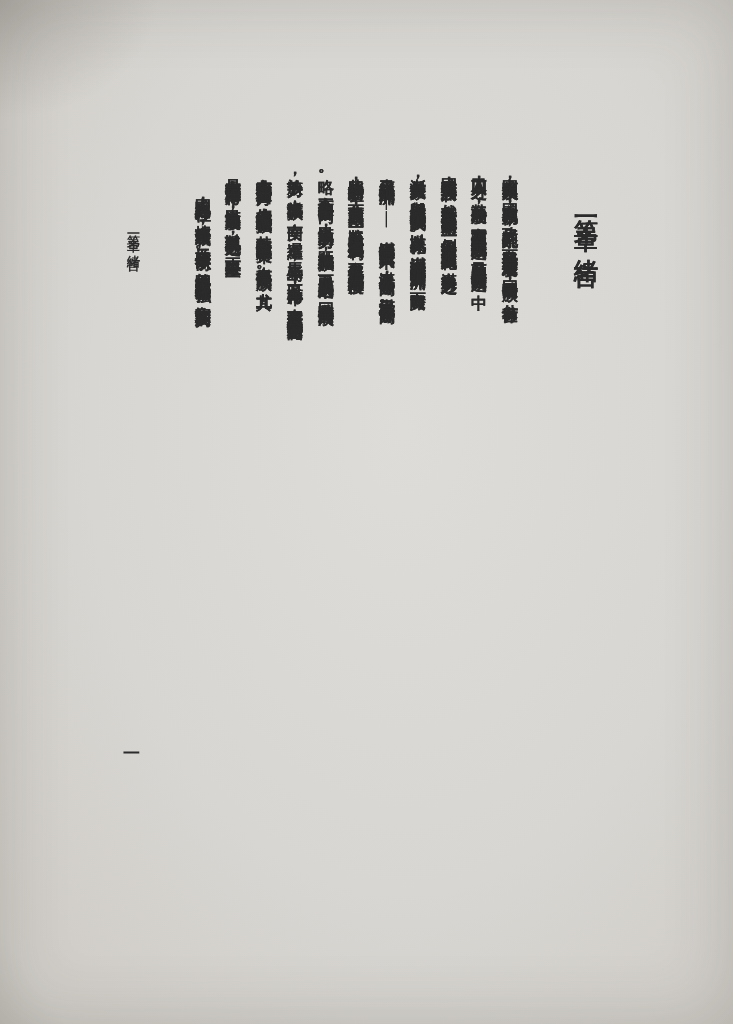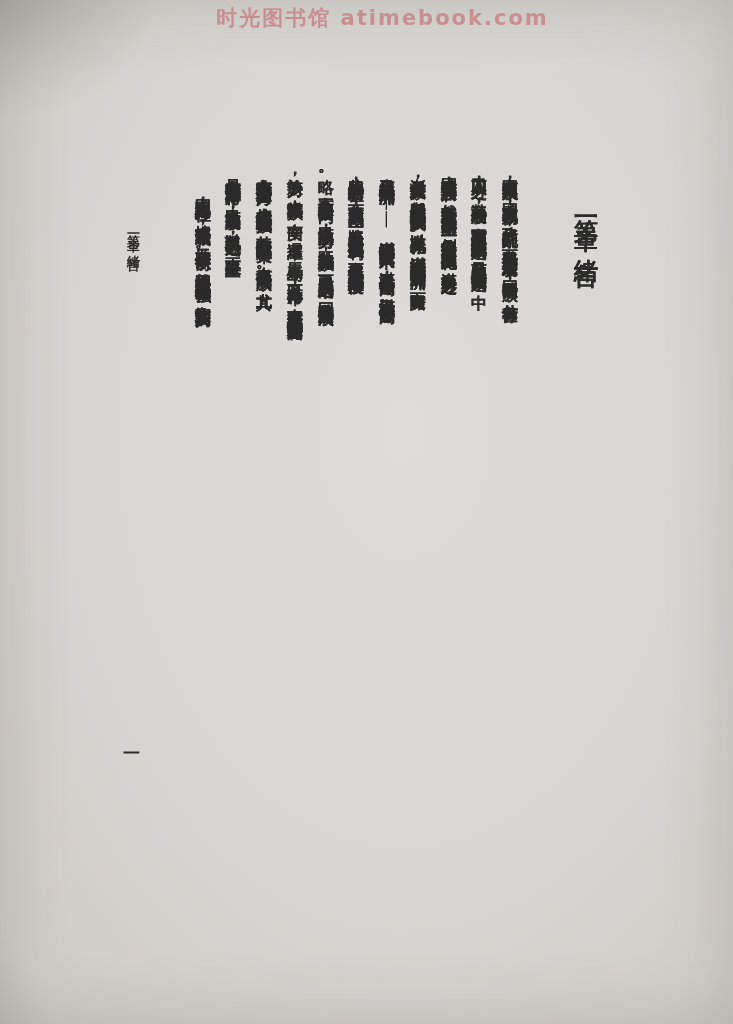--- a/index.html
+++ b/index.html
@@ -54,21 +54,20 @@
     background:radial-gradient(ellipse at 0% 0%, rgba(70,65,58,0.22) 0%, rgba(70,65,58,0) 70%);
     pointer-events:none;
   }
 </style>
 </head>
 <body>
 
 <div class="page">
   <div class="corner-shade"></div>
 
-  <div class="watermark">时光图书馆 atimebook.com</div>
 
   <div class="chapter-title vtext">第一章　緒言</div>
 
   <div class="text-block">
     <div class="col vtext c0">中國頻年以來，國內內戰頻仍，政局紊亂，而其民族仍有驚人之發展；同時中國民族，佔有世界</div>
     <div class="col vtext c1">人口四分之一，其海外的發展，實在不是中國的一個單純發展問題，乃是將來的一個大世界問題。中</div>
     <div class="col vtext c2">國雖稱五族共和，然事實上實在是以漢民族爲主體。例如今日內蒙古人之漸趨漢人化；漢人勢力之逐</div>
     <div class="col vtext c3">漸侵入外蒙，與俄國之庇護外蒙抵抗漢人，以求其赤化。滿洲在近世雖然名爲滿洲人的滿洲，而實際</div>
     <div class="col vtext c4">上已經是漢人的滿洲；——滿洲住民二千數百萬人中，漢人已佔二千餘萬，滿人已祇有二百餘萬了。</div>
     <div class="col vtext c5">此外回人的新疆，西藏人的西藏，將來一旦與中國內地交通便利，自然也會要一樣地受漢人的經濟侵</div>

